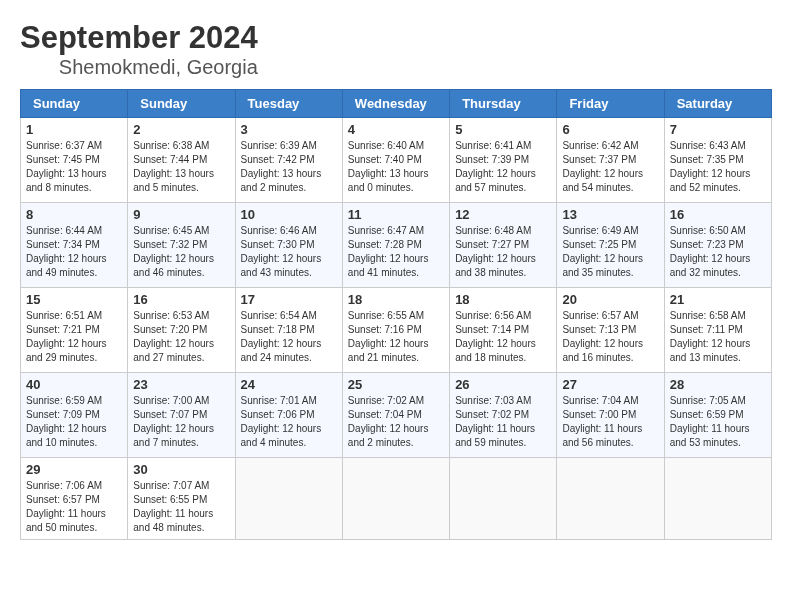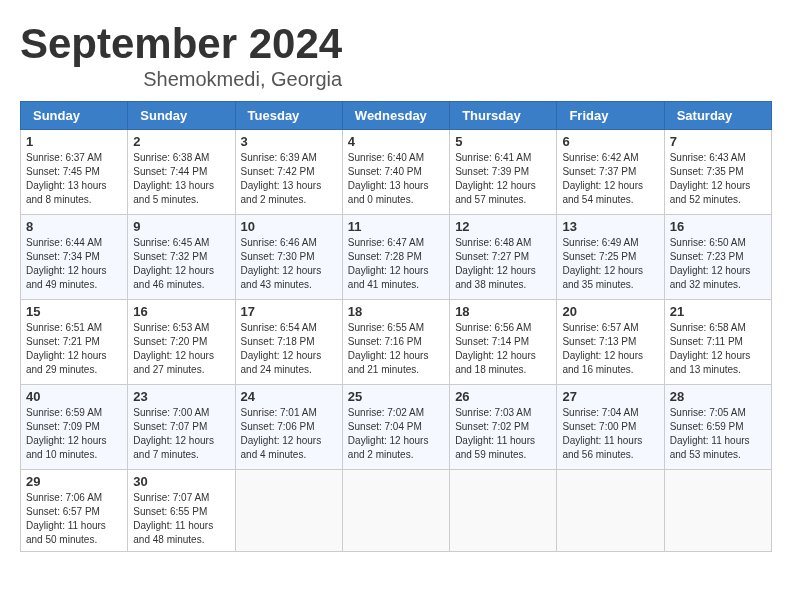--- a/index.html
+++ b/index.html
@@ -30,21 +30,21 @@
     .logo-text .blue { display: block; color: #1a6abf; }
     .logo-icon {
       width: 30px;
       height: 30px;
       margin-right: 4px;
     }
     .title-block {
       text-align: right;
     }
     .month-title {
-      font-size: 42px;
+      font-size: 31px;
       font-weight: bold;
       color: #333;
     }
     .location {
       font-size: 20px;
       color: #555;
     }
     .calendar {
       width: 100%;
       border-collapse: collapse;

